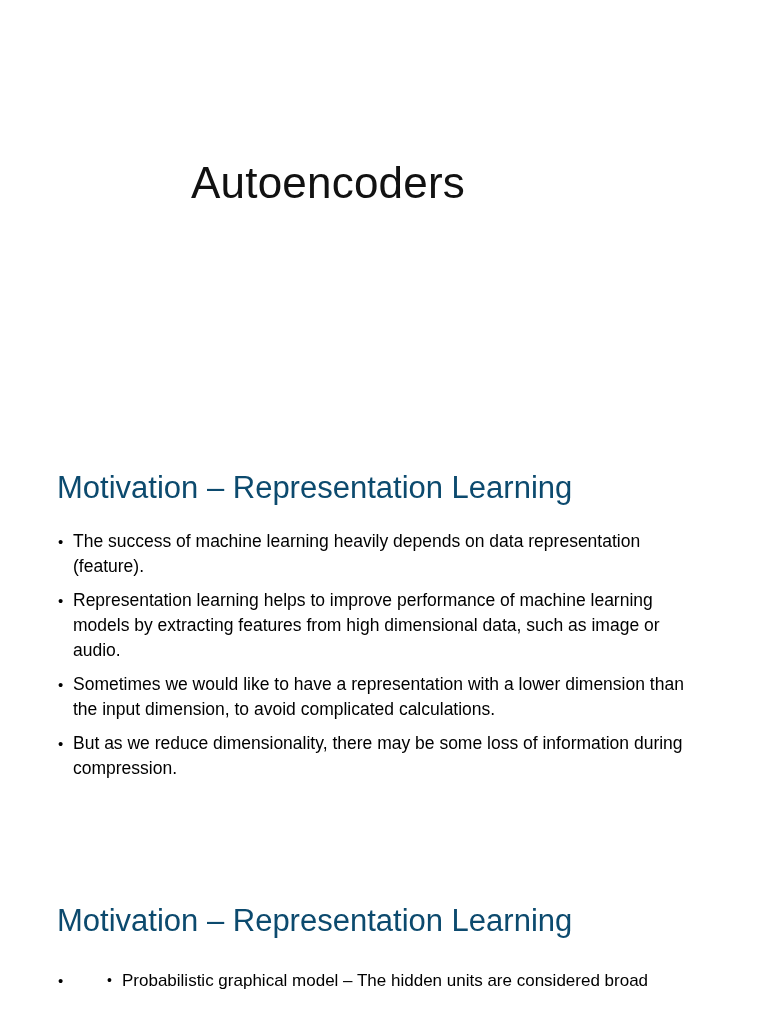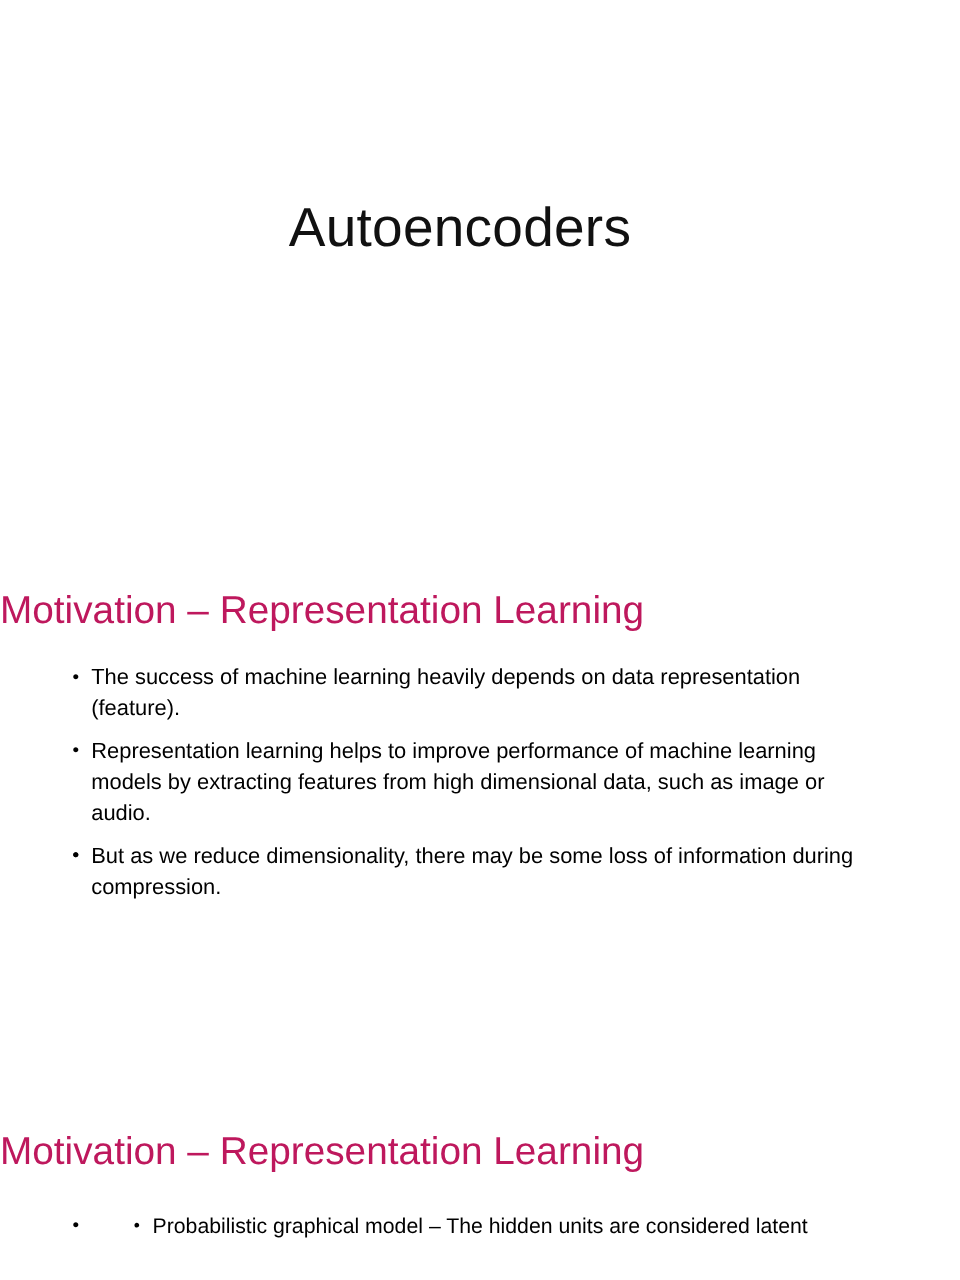--- a/index.html
+++ b/index.html
@@ -21,21 +21,20 @@
     margin: 0 auto;
   }
 
   
   .slide-title-block {
     position: absolute;
     left: 0;
     top: 160px;
     width: 656px;
     text-align: center;
-    margin-left: 40px;
   }
   .deck-title {
     font-size: 44px;
     font-weight: 300;
     line-height: 1.06;
     letter-spacing: 0.2px;
     color: #111111;
     white-space: nowrap;
   }
 
@@ -48,24 +47,25 @@
   }
   
   .slide-three {
     position: absolute;
     left: 0;
     top: 903px;
     width: 768px;
   }
 
   .slide-heading {
+    margin-left: 57px;
     font-size: 31px;
     font-weight: 300;
     line-height: 1.18;
-    color: #be185d;
+    color: #0c4a6e;
     white-space: nowrap;
   }
 
   .bullet-list {
     margin: 0;
     padding: 0;
     list-style: none;
     margin-left: 57px;
     width: 640px;
   }
@@ -129,37 +129,38 @@
       <li class="bullet-item">
         <span class="dot">•</span>
         <span>The success of machine learning heavily depends on data representation (feature).</span>
       </li>
       <li class="bullet-item">
         <span class="dot">•</span>
         <span>Representation learning helps to improve performance of machine learning models by extracting features from high dimensional data, such as image or audio.</span>
       </li>
       <li class="bullet-item">
         <span class="dot">•</span>
+        <span>Sometimes we would like to have a representation with a lower dimension than the input dimension, to avoid complicated calculations.</span>
       </li>
       <li class="bullet-item">
         <span class="dot">•</span>
         <span>But as we reduce dimensionality, there may be some loss of information during compression.</span>
       </li>
     </ul>
   </div>
 
   <div class="slide-three">
     <div class="slide-heading">Motivation – Representation Learning</div>
     <div class="spacer-3"></div>
     <ul class="bullet-list tight">
       <li class="bullet-item">
         <span class="dot">•</span>
         <ul class="sub-list">
           <li class="sub-item">
             <span class="dot">•</span>
-            <span>Probabilistic graphical model – The hidden units are considered latent</span>
+            <span>Probabilistic graphical model – The hidden units are considered broad</span>
           </li>
         </ul>
       </li>
     </ul>
   </div>
 
 </div>
 
 </body></html>

